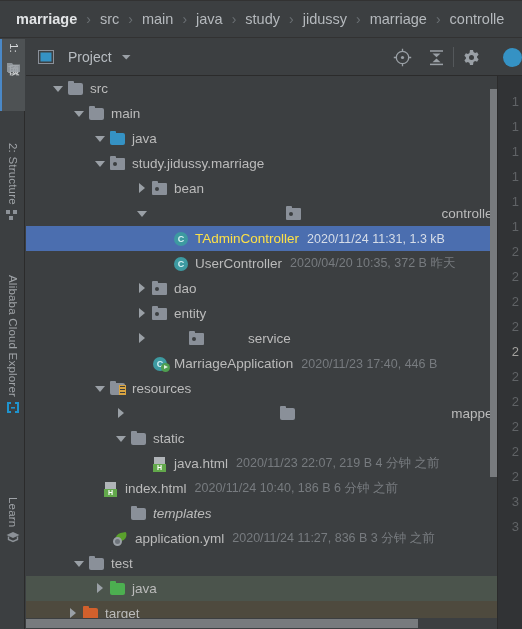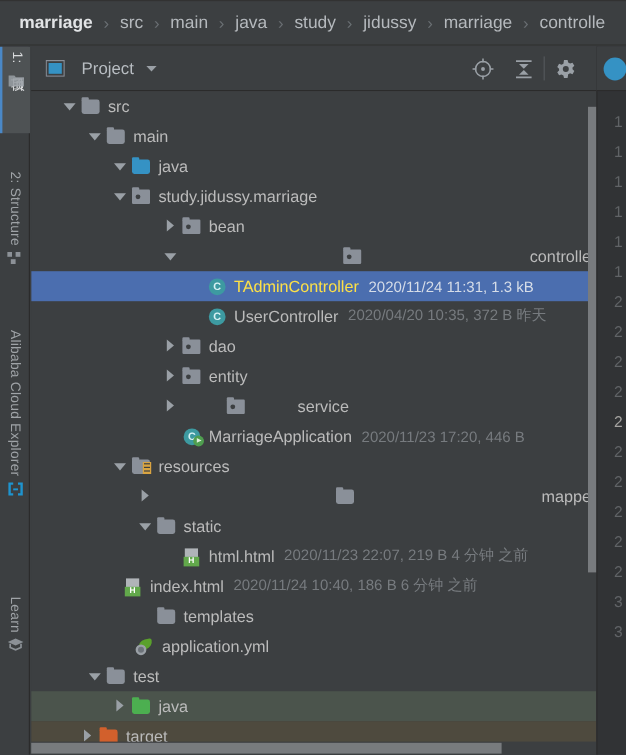--- a/index.html
+++ b/index.html
@@ -373,21 +373,21 @@
       </span>
       <span class="label">service</span>
     </div>
     <div class="row" style="padding-left: 111px;">
       <span class="arrow none"></span>
       <span class="ic">
         <span class="cls">C</span>
         <span class="run-dot"></span>
       </span>
       <span class="label">MarriageApplication</span>
-      <span class="meta">2020/11/23 17:20, 446 B</span>
+      <span class="meta">2020/11/23 17:40, 446 B</span>
     </div>
     <div class="row" style="padding-left: 69px;">
       <span class="arrow down"></span>
       <span class="ic">
         <span class="fld"></span>
         <span class="res-badge">
           <i style="top:1px"></i>
           <i style="top:4px"></i>
           <i style="top:7px"></i>
         </span>
@@ -409,50 +409,51 @@
       <span class="label">static</span>
     </div>
     <div class="row" style="padding-left: 111px;">
       <span class="arrow none"></span>
       <span class="ic">
         <span class="html-ic">
           <span class="pg"></span>
           <span class="h">H</span>
         </span>
       </span>
-      <span class="label">html.html</span>
+      <span class="label">java.html</span>
       <span class="meta">2020/11/23 22:07, 219 B 4 分钟 之前</span>
     </div>
     <div class="row" style="padding-left: 62px;">
       <span class="arrow none"></span>
       <span class="ic">
         <span class="html-ic">
           <span class="pg"></span>
           <span class="h">H</span>
         </span>
       </span>
       <span class="label">index.html</span>
       <span class="meta">2020/11/24 10:40, 186 B 6 分钟 之前</span>
     </div>
-    <div class="row" style="padding-left: 90px;">
+    <div class="row" style="padding-left: 90px; font-style: italic;">
       <span class="arrow none"></span>
       <span class="ic">
         <span class="fld"></span>
       </span>
       <span class="label">templates</span>
     </div>
     <div class="row" style="padding-left: 72px;">
       <span class="arrow none"></span>
       <span class="ic">
         <span class="yml-ic">
           <span class="leaf"></span>
           <span class="gear"></span>
         </span>
       </span>
       <span class="label">application.yml</span>
+      <span class="meta">2020/11/24 11:27, 836 B 3 分钟 之前</span>
     </div>
     <div class="row" style="padding-left: 48px;">
       <span class="arrow down"></span>
       <span class="ic">
         <span class="fld"></span>
       </span>
       <span class="label">test</span>
     </div>
     <div class="row green-bg" style="padding-left: 69px;">
       <span class="arrow right"></span>

